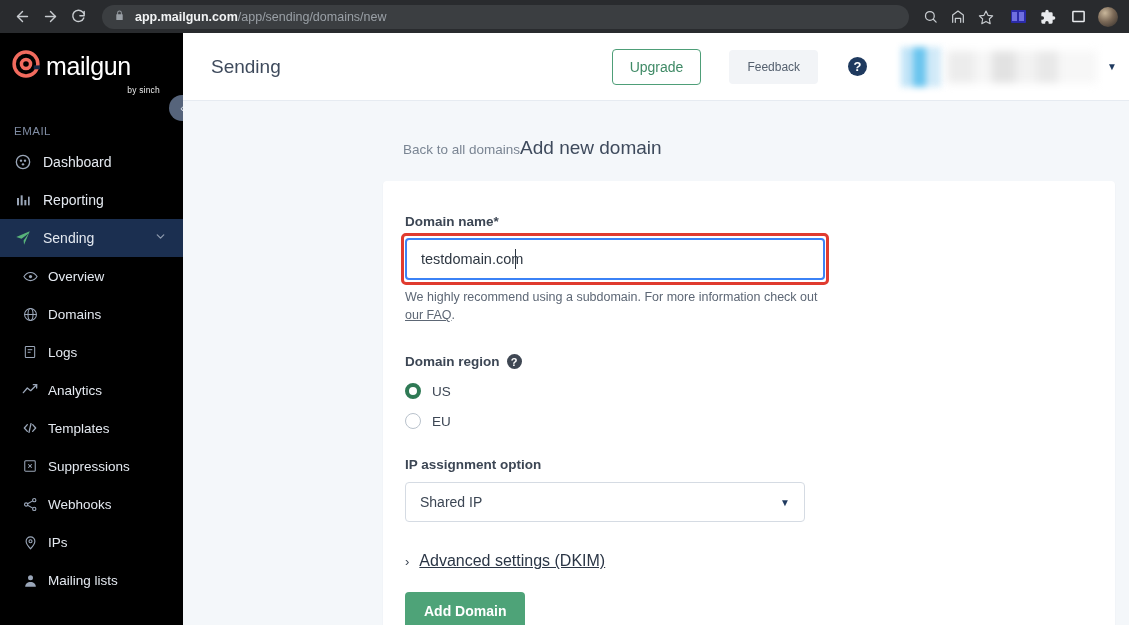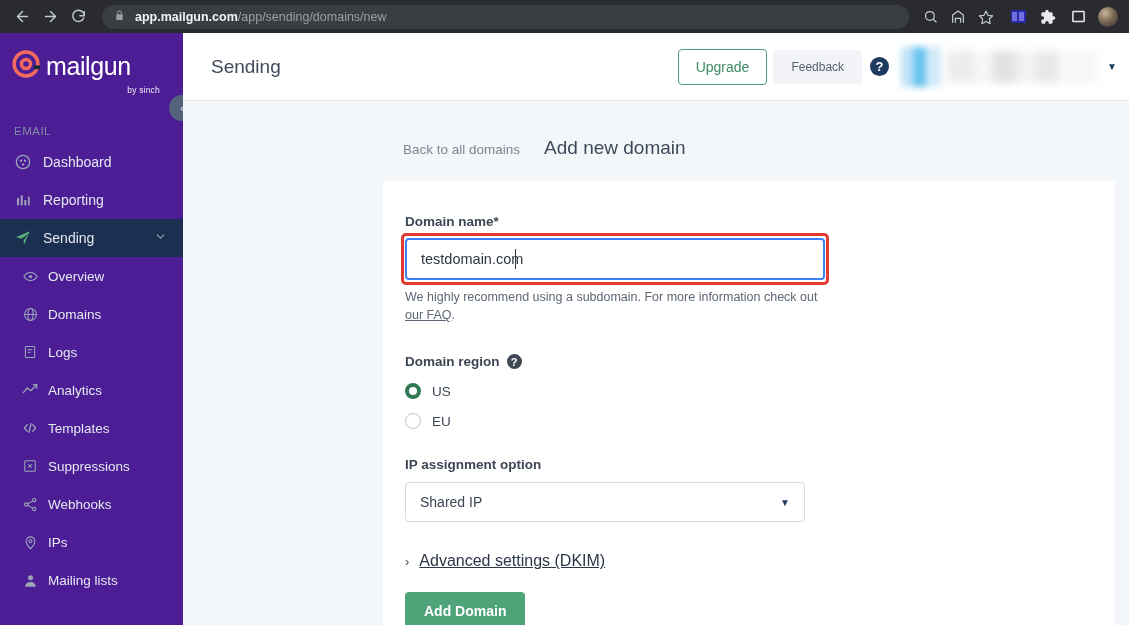--- a/index.html
+++ b/index.html
@@ -54,21 +54,21 @@
   .avatar-browser {
     width: 20px; height: 20px; border-radius: 50%;
     background: radial-gradient(circle at 35% 30%, #c9b79b 0%, #7c6a58 45%, #2e2a27 100%);
   }
 
   
   .app { display: flex; height: 592px; width: 1129px; }
 
   
   .sidebar {
-    width: 183px; background: #4c1d95; flex: 0 0 183px;
+    width: 183px; background: #000000; flex: 0 0 183px;
     position: relative; overflow: hidden;
   }
   .logo-wrap { padding: 17px 0 0 12px; }
   .logo-row { display: flex; align-items: center; }
   .logo-mark { flex: 0 0 auto; margin-right: 6px; }
   .logo-word {
     color: #ffffff; font-size: 25px; letter-spacing: -0.4px;
     font-weight: 400; line-height: 1;
   }
   .logo-sub {
@@ -103,21 +103,21 @@
     font-size: 11px; z-index: 5; cursor: pointer;
   }
 
   
   .main { flex: 1 1 auto; display: flex; flex-direction: column; min-width: 0; background: #f4f7fa; }
   .topbar {
     height: 68px; background: #ffffff; display: flex; align-items: center;
     padding: 0 12px 0 28px; border-bottom: 1px solid #e6ebf1; flex: 0 0 68px;
   }
   .topbar-title { font-size: 19px; color: #3e4a5c; }
-  .topbar-right { margin-left: auto; display: flex; align-items: center; gap: 6px; }
+  .topbar-right { margin-left: auto; display: flex; align-items: center; gap: 28px; }
   .btn-upgrade {
     border: 1px solid #4e9e78; color: #3f8a66; background: #fff;
     font-size: 14px; padding: 9px 17px; border-radius: 4px; cursor: pointer;
     font-family: inherit;
   }
   .btn-feedback {
     border: none; background: #f2f4f7; color: #55606f;
     font-size: 12px; padding: 10px 18px; border-radius: 4px; cursor: pointer;
     font-family: inherit;
   }
@@ -139,21 +139,21 @@
     background:
       linear-gradient(90deg,#ececec 0 18%, #f6f6f6 18% 30%, #e2e2e2 30% 46%,
                       #f2f2f2 46% 60%, #e8e8e8 60% 74%, #f7f7f7 74% 100%);
     filter: blur(4px); margin-left: 6px;
   }
   .caret-down { color: #1f3a5f; font-size: 10px; margin-left: 10px; cursor: pointer; }
 
   .content { flex: 1 1 auto; padding: 0 7px 0 0; overflow: hidden; }
   .crumbs { display: flex; align-items: baseline; padding: 36px 0 0 220px; }
   .crumb-back { font-size: 13.5px; color: #7a8593; cursor: pointer; }
-  .crumb-title { font-size: 19px; color: #3e4a5c; margin-left: 24px; }
+  .crumb-title { font-size: 19px; color: #3e4a5c; }
 
   .card {
     margin: 22px 7px 0 200px; background: #fff; border-radius: 4px;
     min-height: 440px; padding: 33px 0 0 22px;
     box-shadow: 0 1px 2px rgba(20,40,70,.05);
   }
   .field-label { font-size: 13.5px; color: #3c4654; font-weight: 700; margin-bottom: 9px; }
   .domain-input-wrap {
     position: relative; width: 420px;
   }

